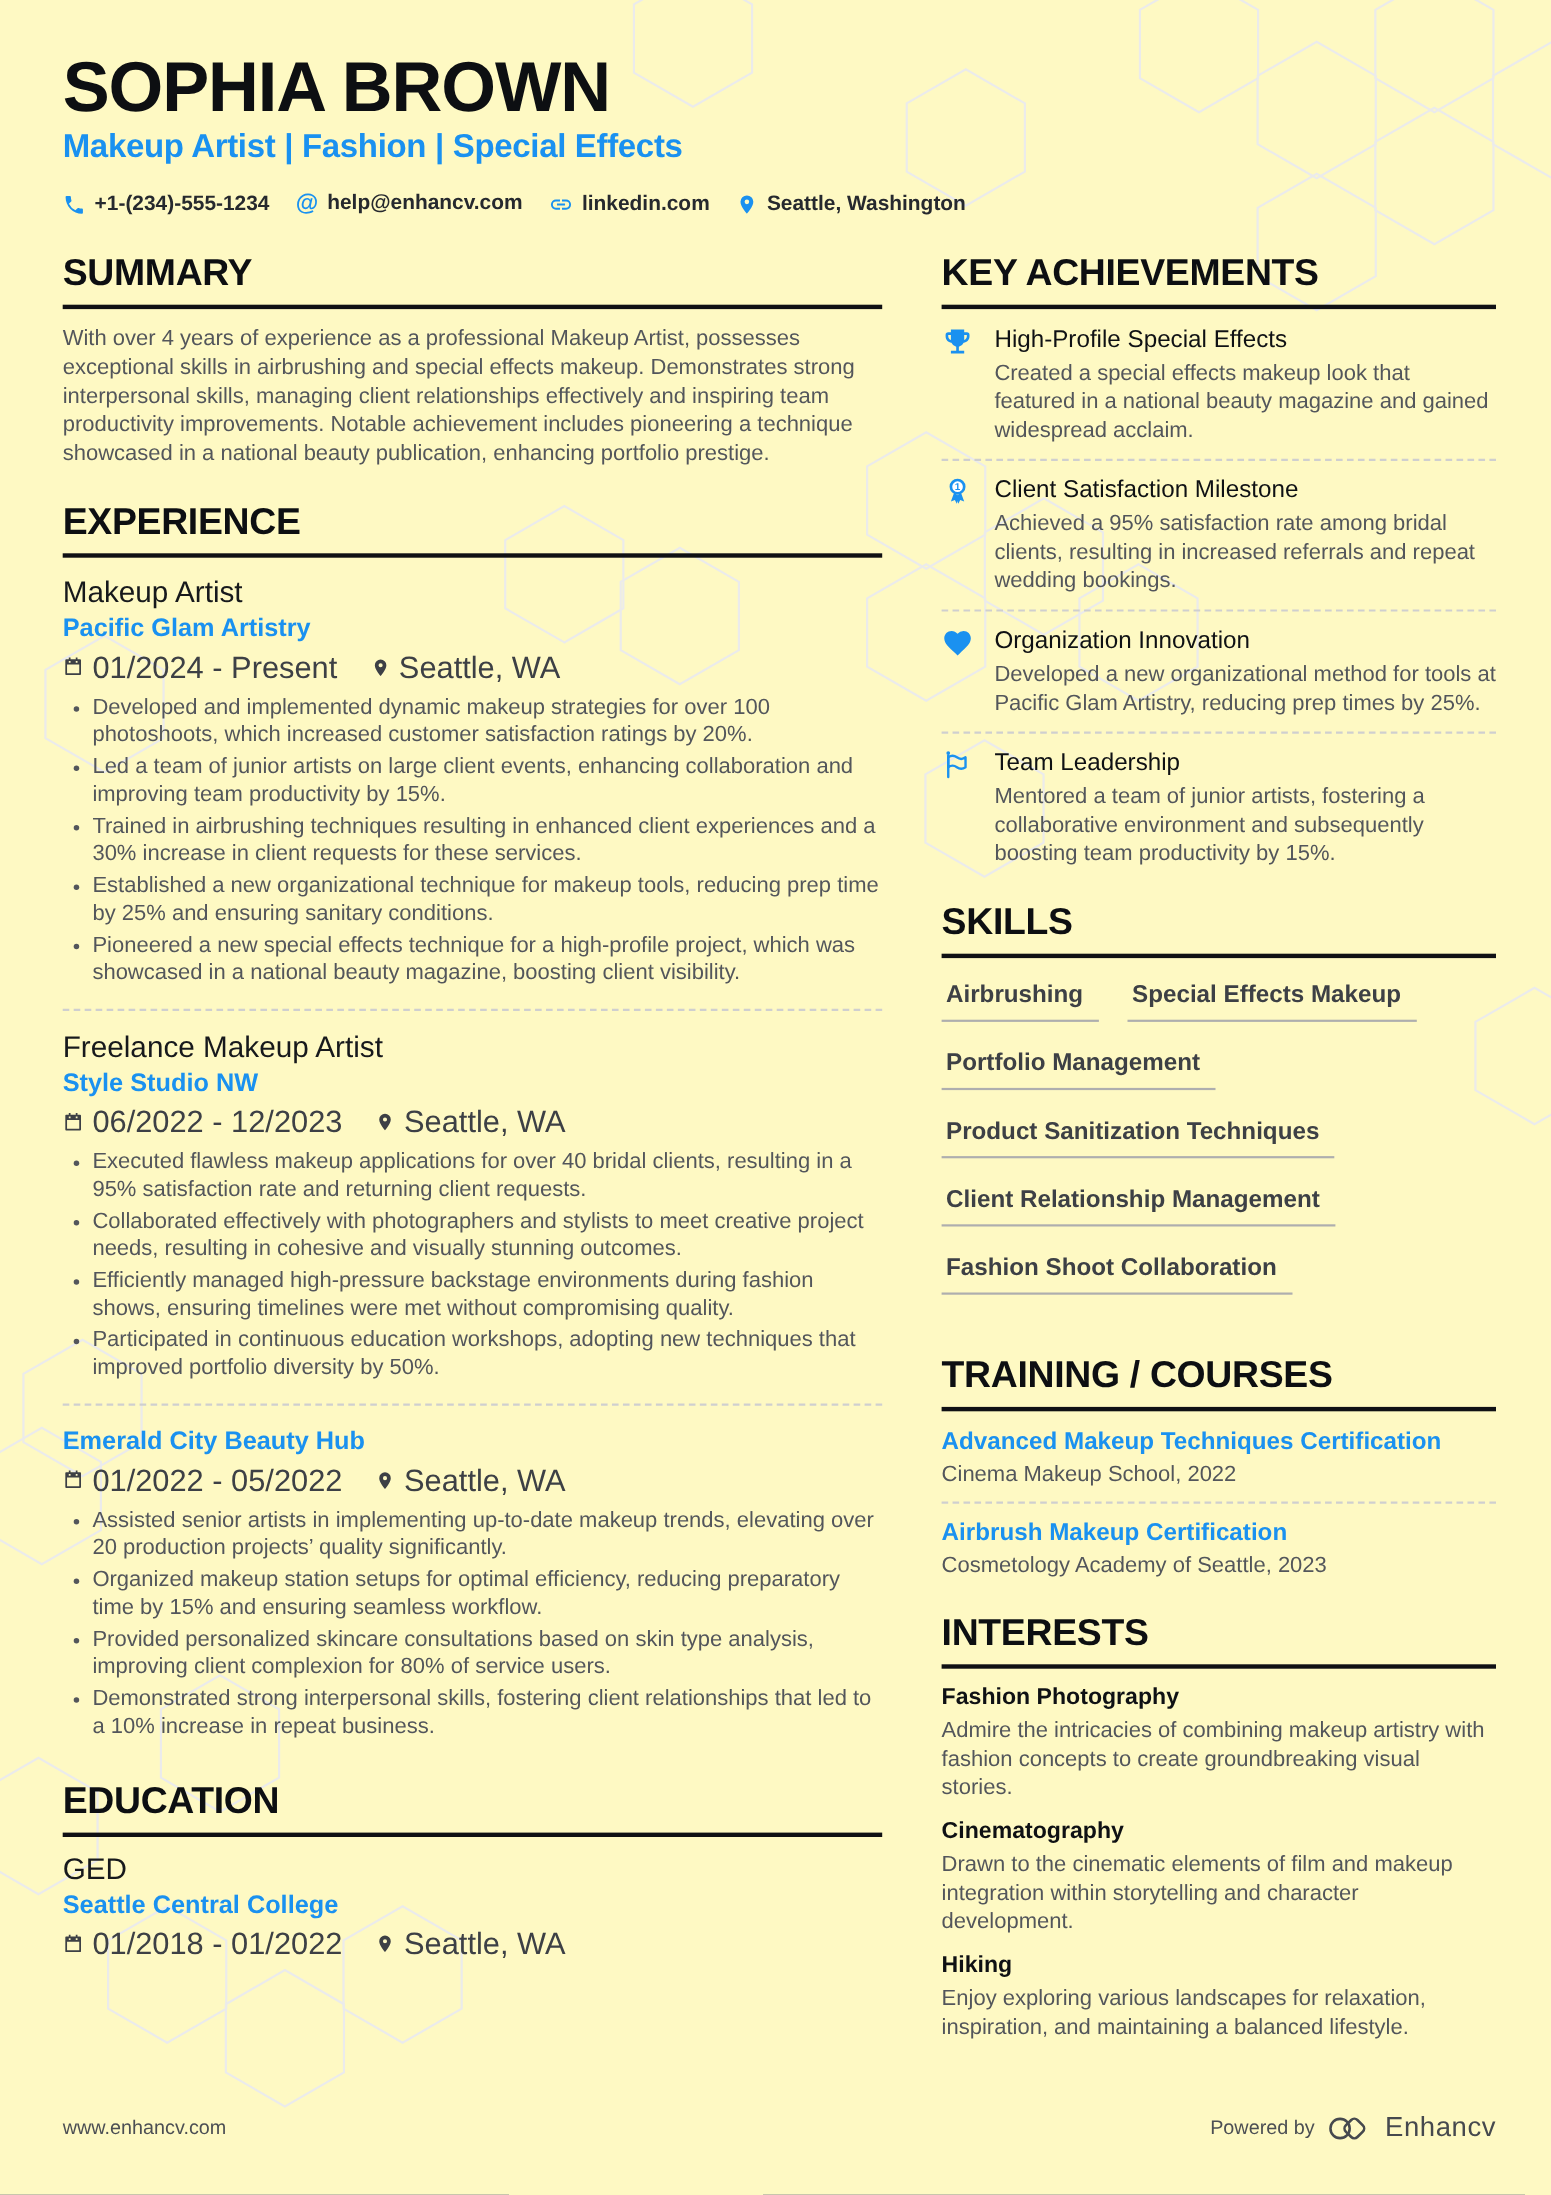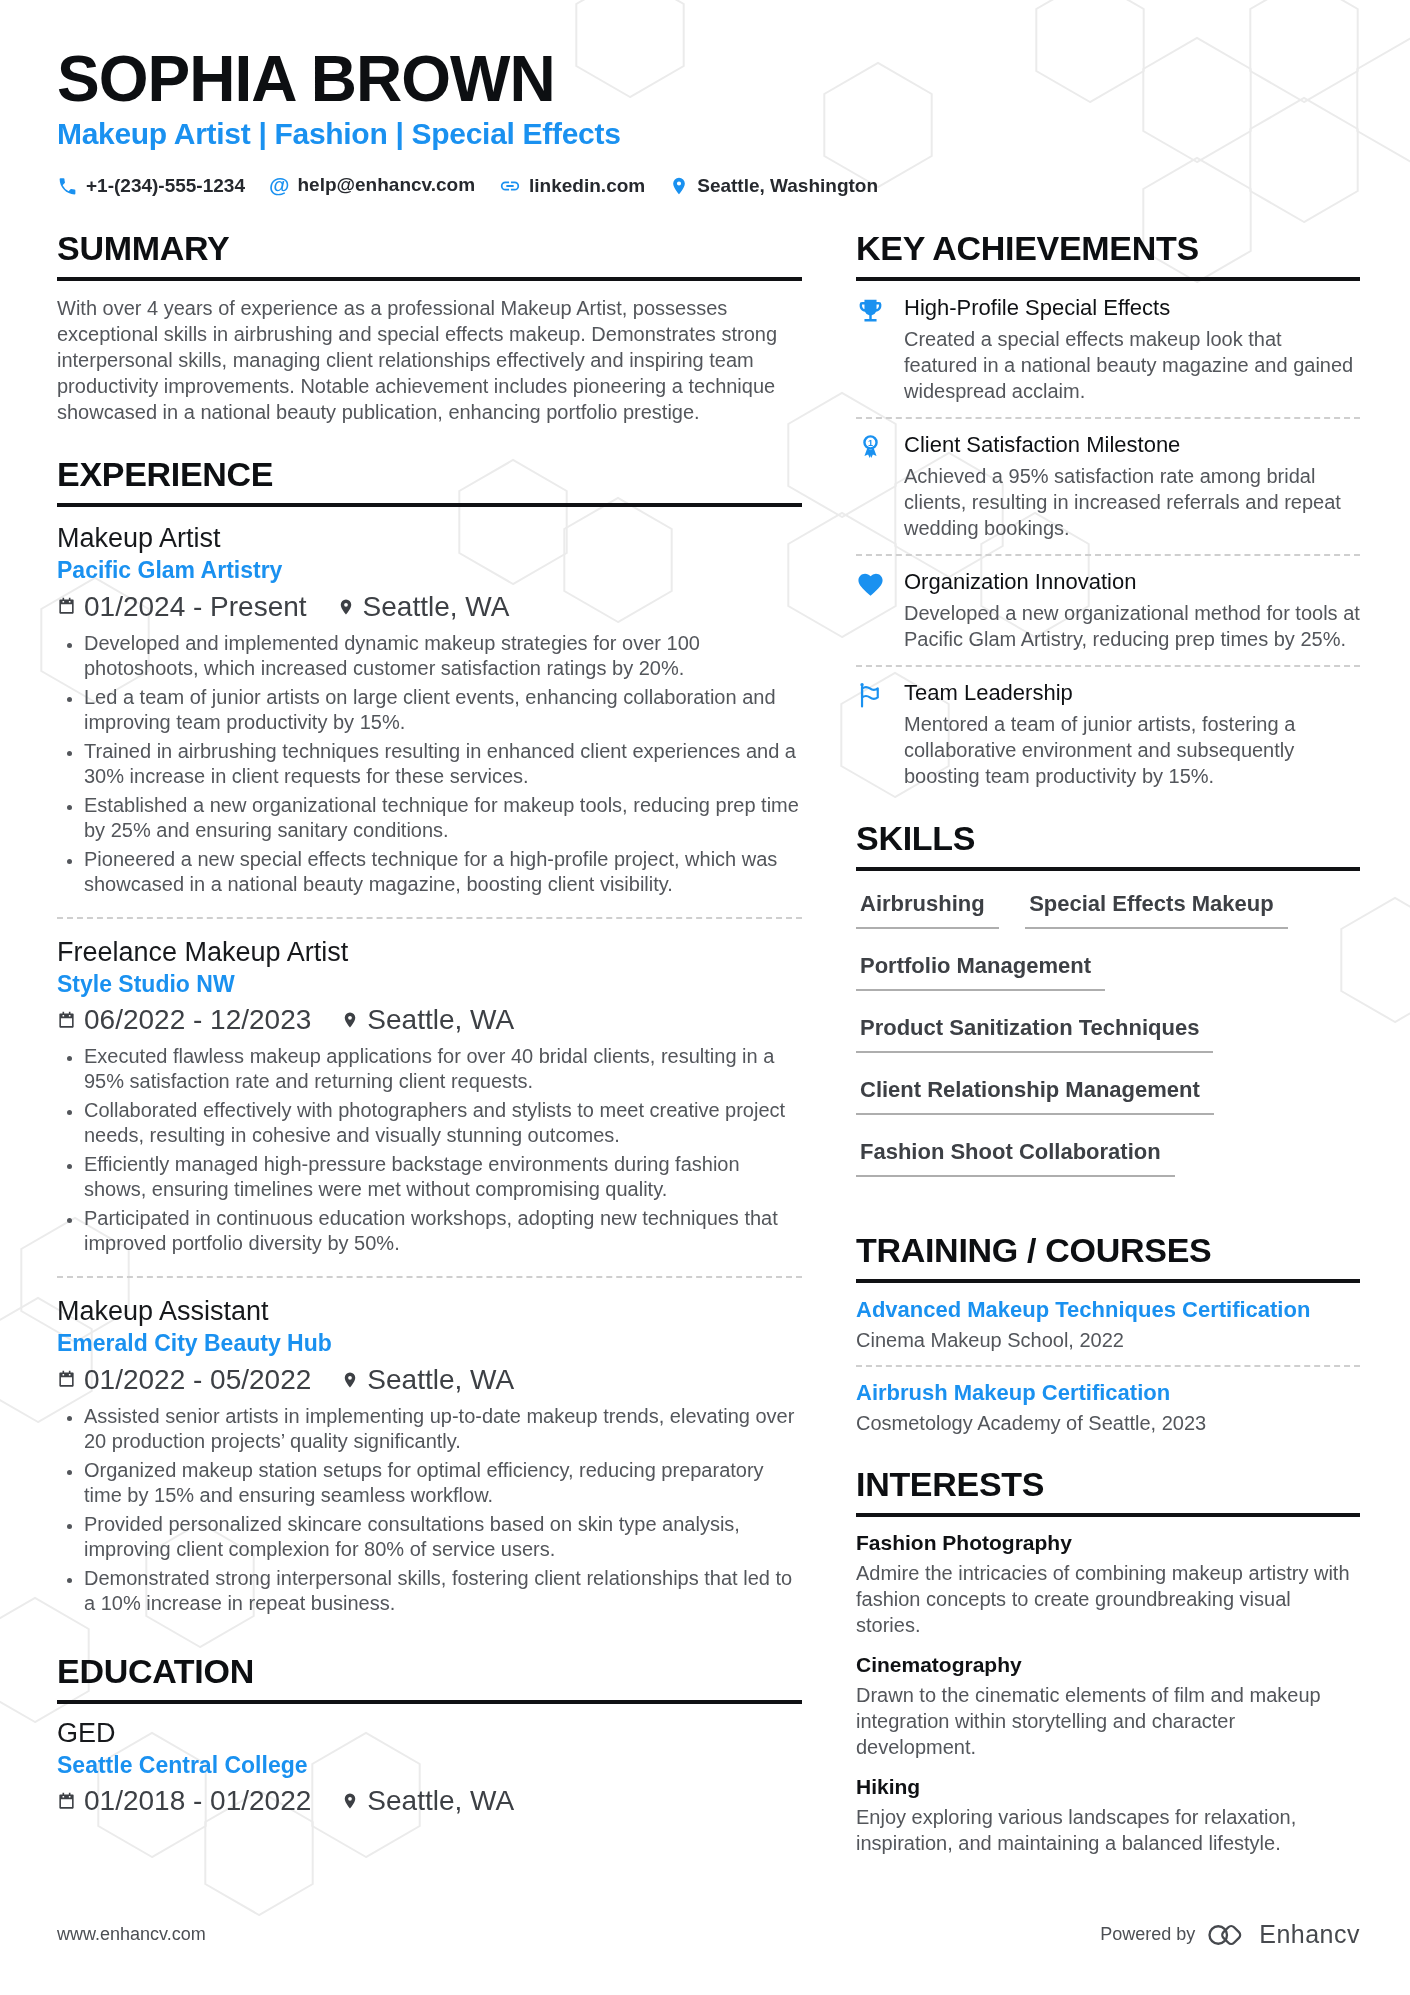--- a/index.html
+++ b/index.html
@@ -1,20 +1,20 @@
 <!DOCTYPE html>
 <html><head>
 <meta charset="utf-8">
 <style>
   * { box-sizing: border-box; margin: 0; padding: 0; }
   html,body { background:#9b9b9b; }
   body { font-family:"Liberation Sans", sans-serif; }
   .page {
     position:relative; width:1410px; height:1995px; margin:0 auto;
-    background:#ffffff; overflow:hidden;
+    background:#fef9c3; overflow:hidden;
   }
   .hex-bg { position:absolute; inset:0; width:100%; height:100%; z-index:0; }
   .content { position:relative; z-index:1; padding:46px 50px 0 57px; }
 
   
   .name { font-size:64px; font-weight:800; letter-spacing:-1px; color:#0d0f12; line-height:1.05; }
   .subtitle { font-size:30px; font-weight:700; color:#1a91f0; margin-top:4px; letter-spacing:-0.3px; }
   .contact-row { display:flex; align-items:flex-end; gap:24px; margin-top:22px;
                  font-size:19px; font-weight:700; color:#26292e; }
   .contact-item { display:flex; align-items:center; gap:8px; white-space:nowrap; }
@@ -198,21 +198,20 @@
             <ul class="bullets">
               <li>Executed flawless makeup applications for over 40 bridal clients, resulting in a 95% satisfaction rate and returning client requests.</li>
               <li>Collaborated effectively with photographers and stylists to meet creative project needs, resulting in cohesive and visually stunning outcomes.</li>
               <li>Efficiently managed high-pressure backstage environments during fashion shows, ensuring timelines were met without compromising quality.</li>
               <li>Participated in continuous education workshops, adopting new techniques that improved portfolio diversity by 50%.</li>
             </ul>
           </div>
           <hr class="dash-sep">
 
           <div class="job">
-            <div class="job-title">Makeup Assistant</div>
             <div class="company">Emerald City Beauty Hub</div>
             <div class="meta-row">
               <span class="meta-item">
                 <svg class="ic" width="19" height="19" viewBox="0 0 24 24" fill="#3d4045">
                     <path d="M17 3h3a1 1 0 0 1 1 1v16a1 1 0 0 1-1 1H4a1 1 0 0 1-1-1V4a1 1 0 0 1 1-1h3V1h2v2h6V1h2v2zM5 9v10h14V9H5zm2-4v2h2V5H7zm8 0v2h2V5h-2z"></path>
                   </svg>
                 <span>01/2022 - 05/2022</span>
               </span>
               <span class="meta-item">
                 <svg class="ic" width="18" height="18" viewBox="0 0 24 24" fill="#3d4045">

